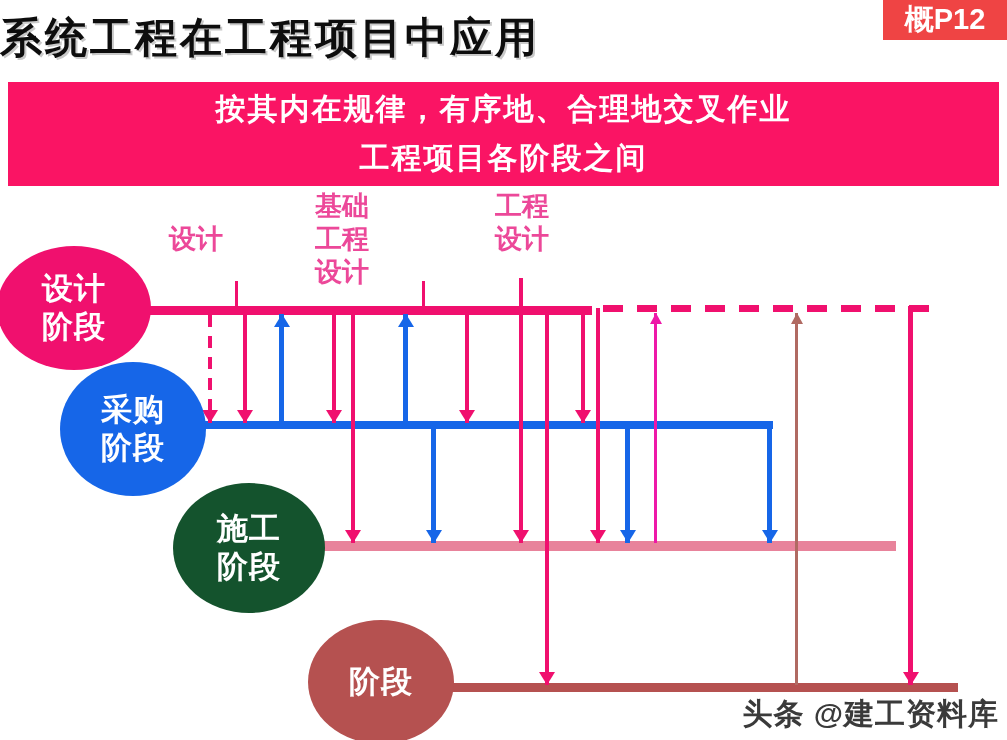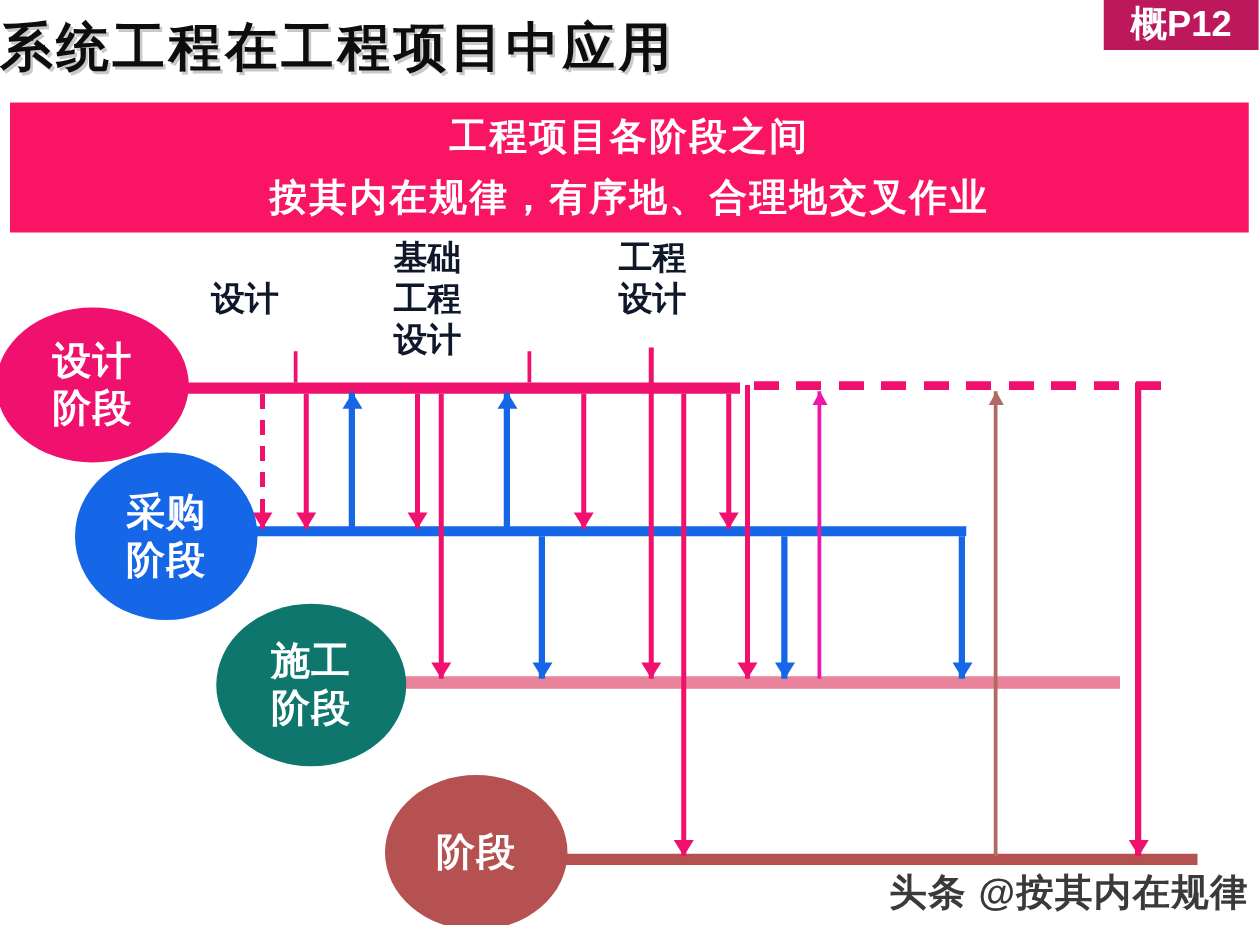--- a/index.html
+++ b/index.html
@@ -5,36 +5,36 @@
   html,body{margin:0;padding:0;}
   body{
     width:1007px;height:740px;position:relative;overflow:hidden;
     background:#ffffff;
     font-family:"Liberation Sans","DejaVu Sans",sans-serif;
   }
   .abs{position:absolute;}
   
   .badge{
     left:883px;top:0;width:124px;height:40px;
-    background:#be185d;color:#fff;font-weight:bold;font-size:29px;
+    background:#ef4444;color:#fff;font-weight:bold;font-size:29px;
     display:flex;align-items:center;justify-content:center;
   }
   .title{
     left:0;top:10px;width:940px;text-align:left;
     font-size:42px;font-weight:bold;color:#0d0d0d;letter-spacing:3px;
     text-shadow:2px 2px 0 #c9c9c9;
   }
   .banner{
     left:8px;top:82px;width:991px;height:104px;background:#FA1464;
     display:flex;flex-direction:column;justify-content:space-evenly;align-items:center;
     color:#fff;font-weight:bold;font-size:30px;letter-spacing:2px;
   }
   
   .mlabel{
-    width:110px;text-align:center;color:#0f172a;font-weight:bold;
+    width:110px;text-align:center;color:#ec4899;font-weight:bold;
     font-size:27px;line-height:33px;
   }
   .mlabel span{display:block;}
   
   .circle{
     border-radius:50%;display:flex;flex-direction:column;
     align-items:center;justify-content:center;
     color:#fff;font-weight:bold;font-size:31px;line-height:38px;
     text-align:center;letter-spacing:1px;
   }
@@ -72,22 +72,22 @@
     text-shadow:2px 2px 0 #fff,-2px -2px 0 #fff,2px -2px 0 #fff,-2px 2px 0 #fff,0 2px 0 #fff,0 -2px 0 #fff,2px 0 0 #fff,-2px 0 0 #fff;
   }
 </style>
 </head>
 <body>
 
 <div class="abs title">系统工程在工程项目中应用</div>
 <div class="abs badge">概P12</div>
 
 <div class="abs banner">
+  <div>按其内在规律，有序地、合理地交叉作业</div>
   <div>工程项目各阶段之间</div>
-  <div>按其内在规律，有序地、合理地交叉作业</div>
 </div>
 
 <div class="abs mlabel" style="left:141px;top:223px;">
   <span>设计</span>
 </div>
 <div class="abs mlabel" style="left:287px;top:190px;">
   <span>基础</span>
   <span>工程</span>
   <span>设计</span>
 </div>
@@ -128,21 +128,21 @@
 <div class="vl c-pink a-down" style="left:908px;top:306px;width:5px;height:379px;"></div>
 
 <div class="abs circle" style="left:-3px;top:246px;width:154px;height:124px;background:#F0106E;">
   <span>设计</span>
   <span>阶段</span>
 </div>
 <div class="abs circle" style="left:60px;top:362px;width:146px;height:134px;background:#1666E8;">
   <span>采购</span>
   <span>阶段</span>
 </div>
-<div class="abs circle" style="left:173px;top:483px;width:152px;height:130px;background:#0f766e;">
+<div class="abs circle" style="left:173px;top:483px;width:152px;height:130px;background:#14532d;">
   <span>施工</span>
   <span>阶段</span>
 </div>
 <div class="abs circle" style="left:308px;top:620px;width:146px;height:124px;background:#B55150;">
   <span>阶段</span>
 </div>
 
-<div class="abs watermark">头条 @按其内在规律</div>
+<div class="abs watermark">头条 @建工资料库</div>
 
 </body></html>

